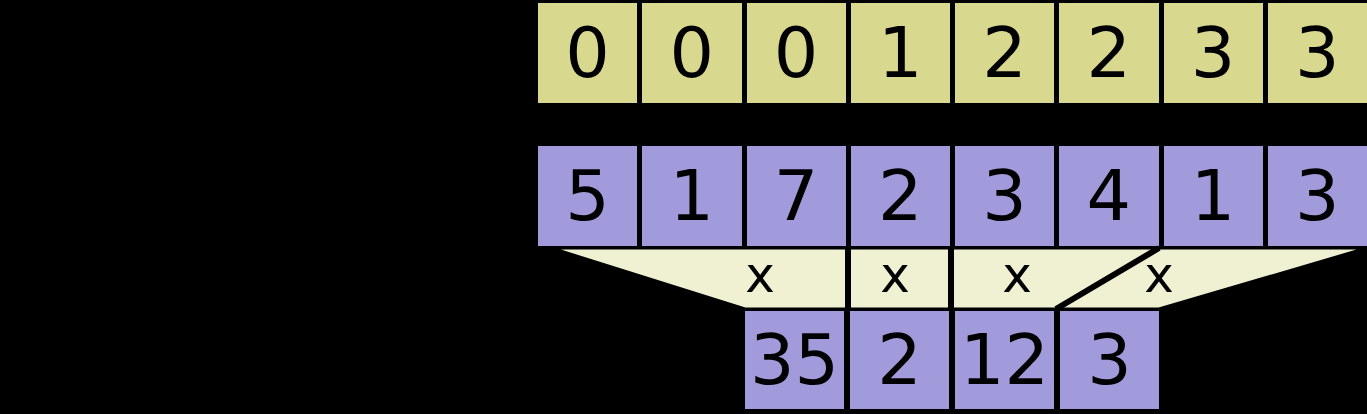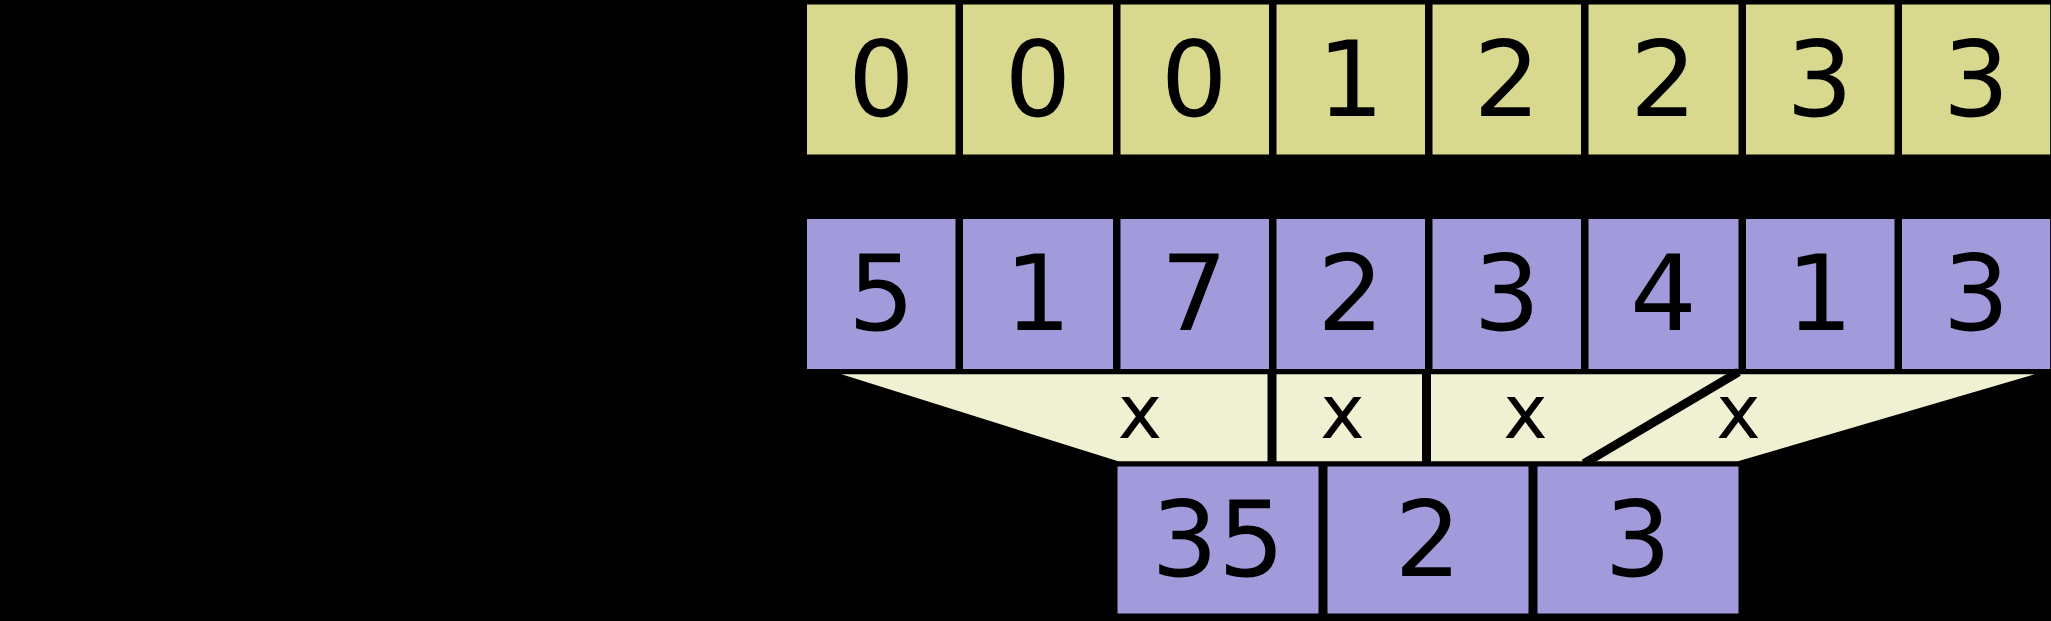--- a/index.html
+++ b/index.html
@@ -72,16 +72,17 @@
     <line x1="621" y1="5" x2="518" y2="66"></line>
     <text x="222" y="49">x</text>
     <text x="357" y="49">x</text>
     <text x="479" y="49">x</text>
     <text x="621" y="49">x</text>
   </svg>
 
   <div class="row row-results">
     <div class="cell">35</div>
     <div class="cell">2</div>
+    <div class="cell">12</div>
     <div class="cell">3</div>
   </div>
 
 </div>
 
 </body></html>

